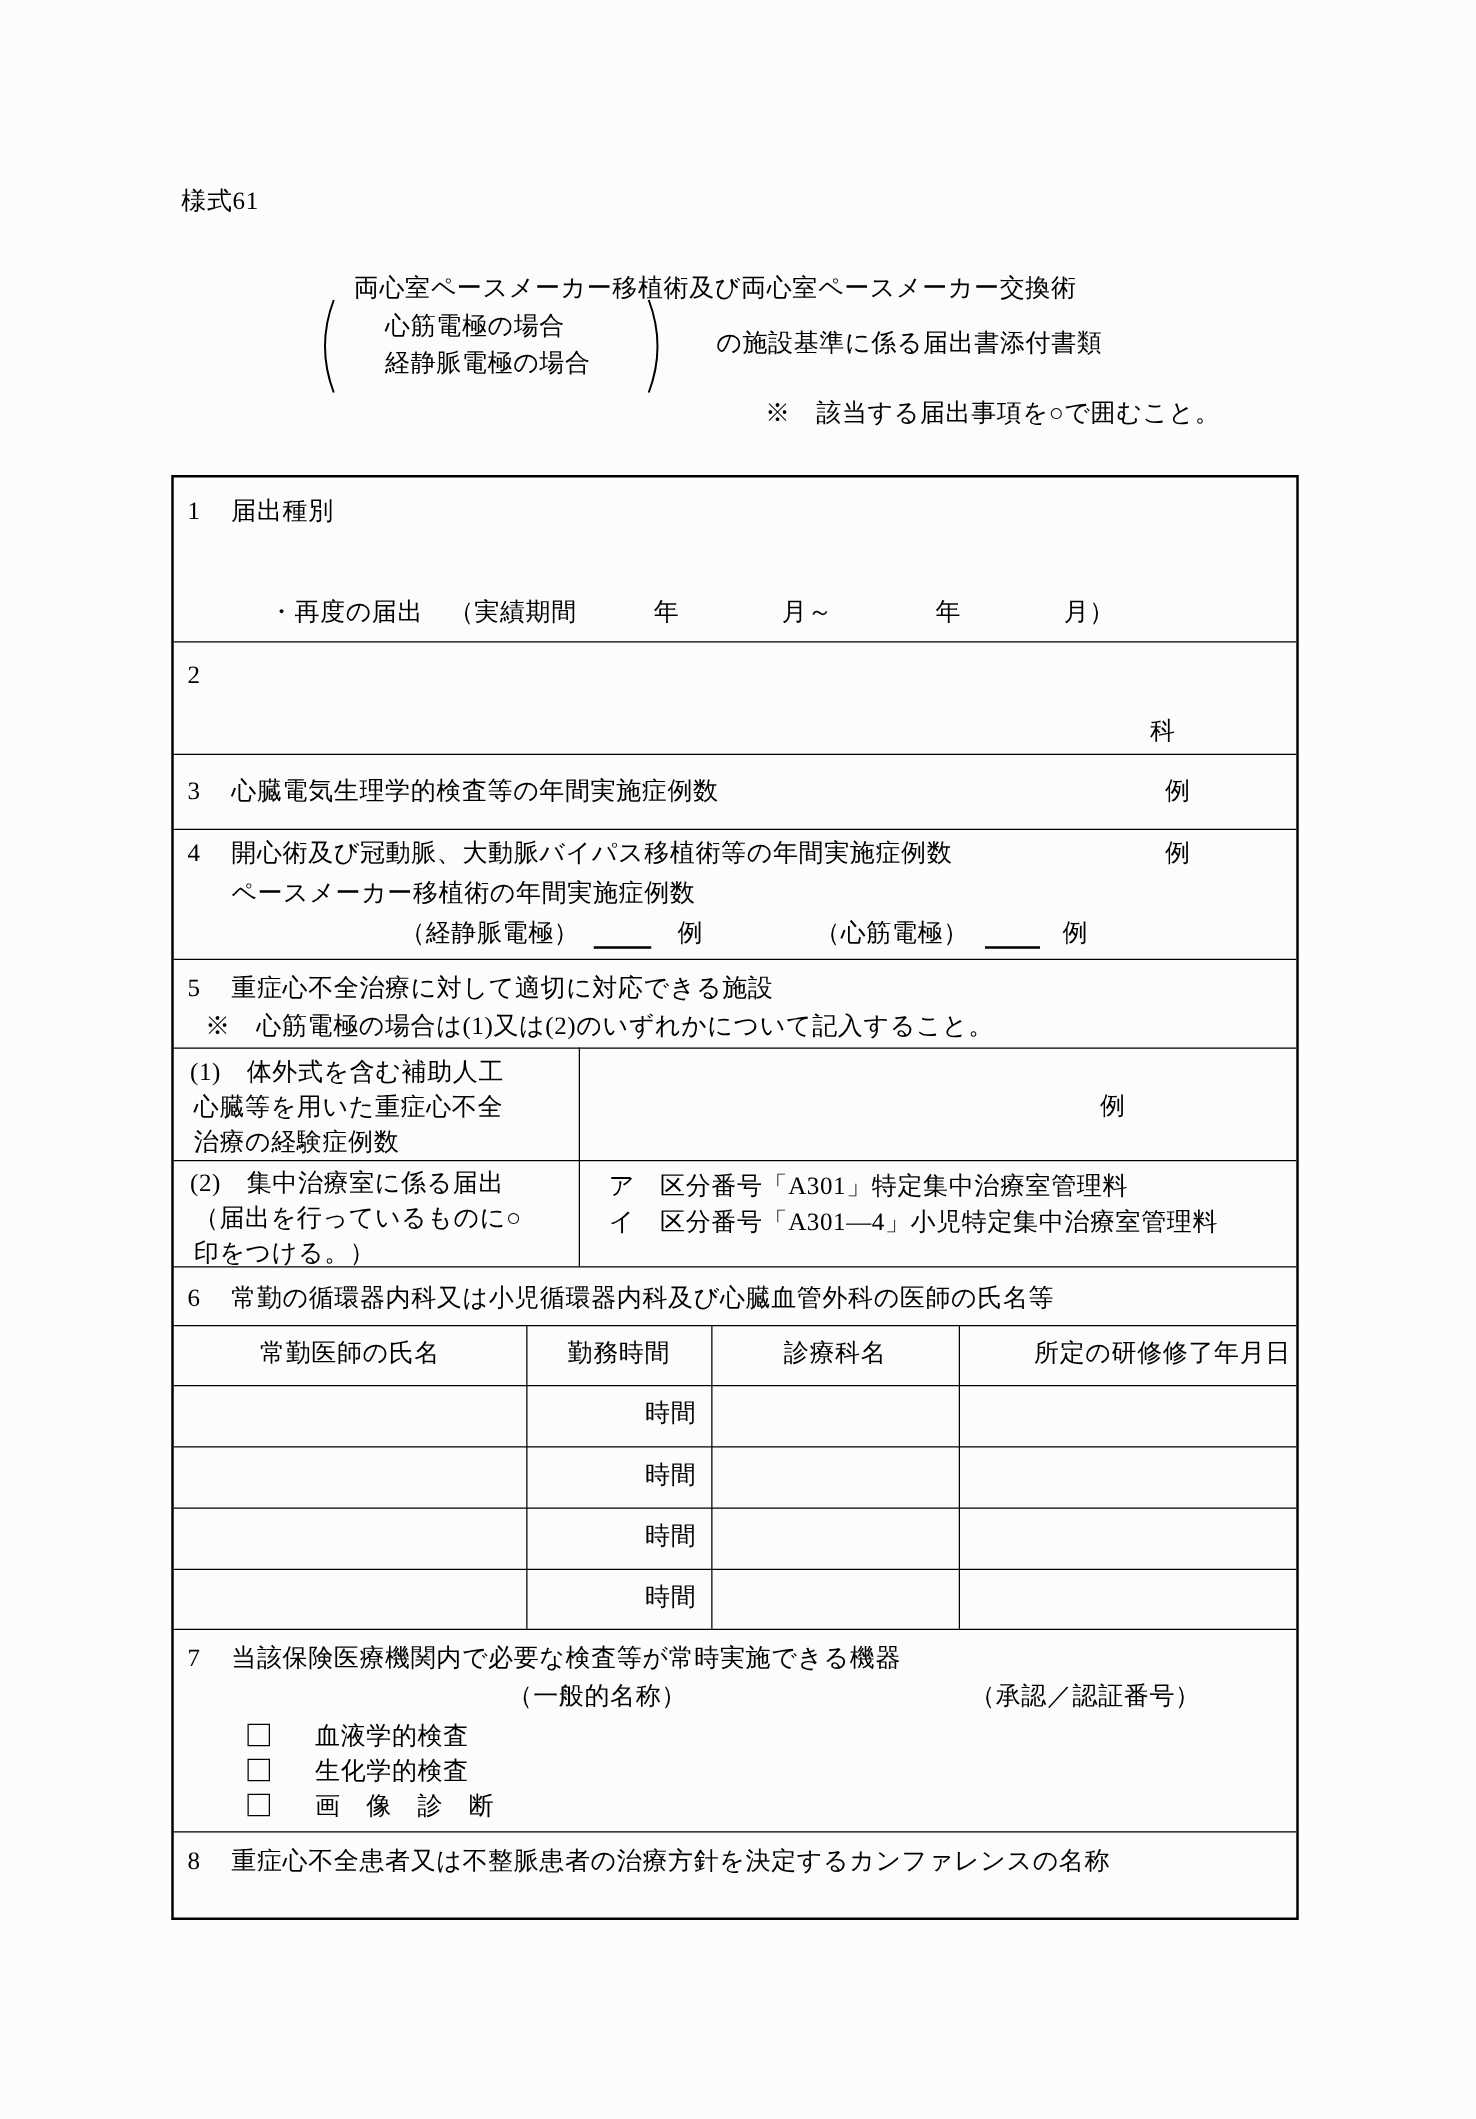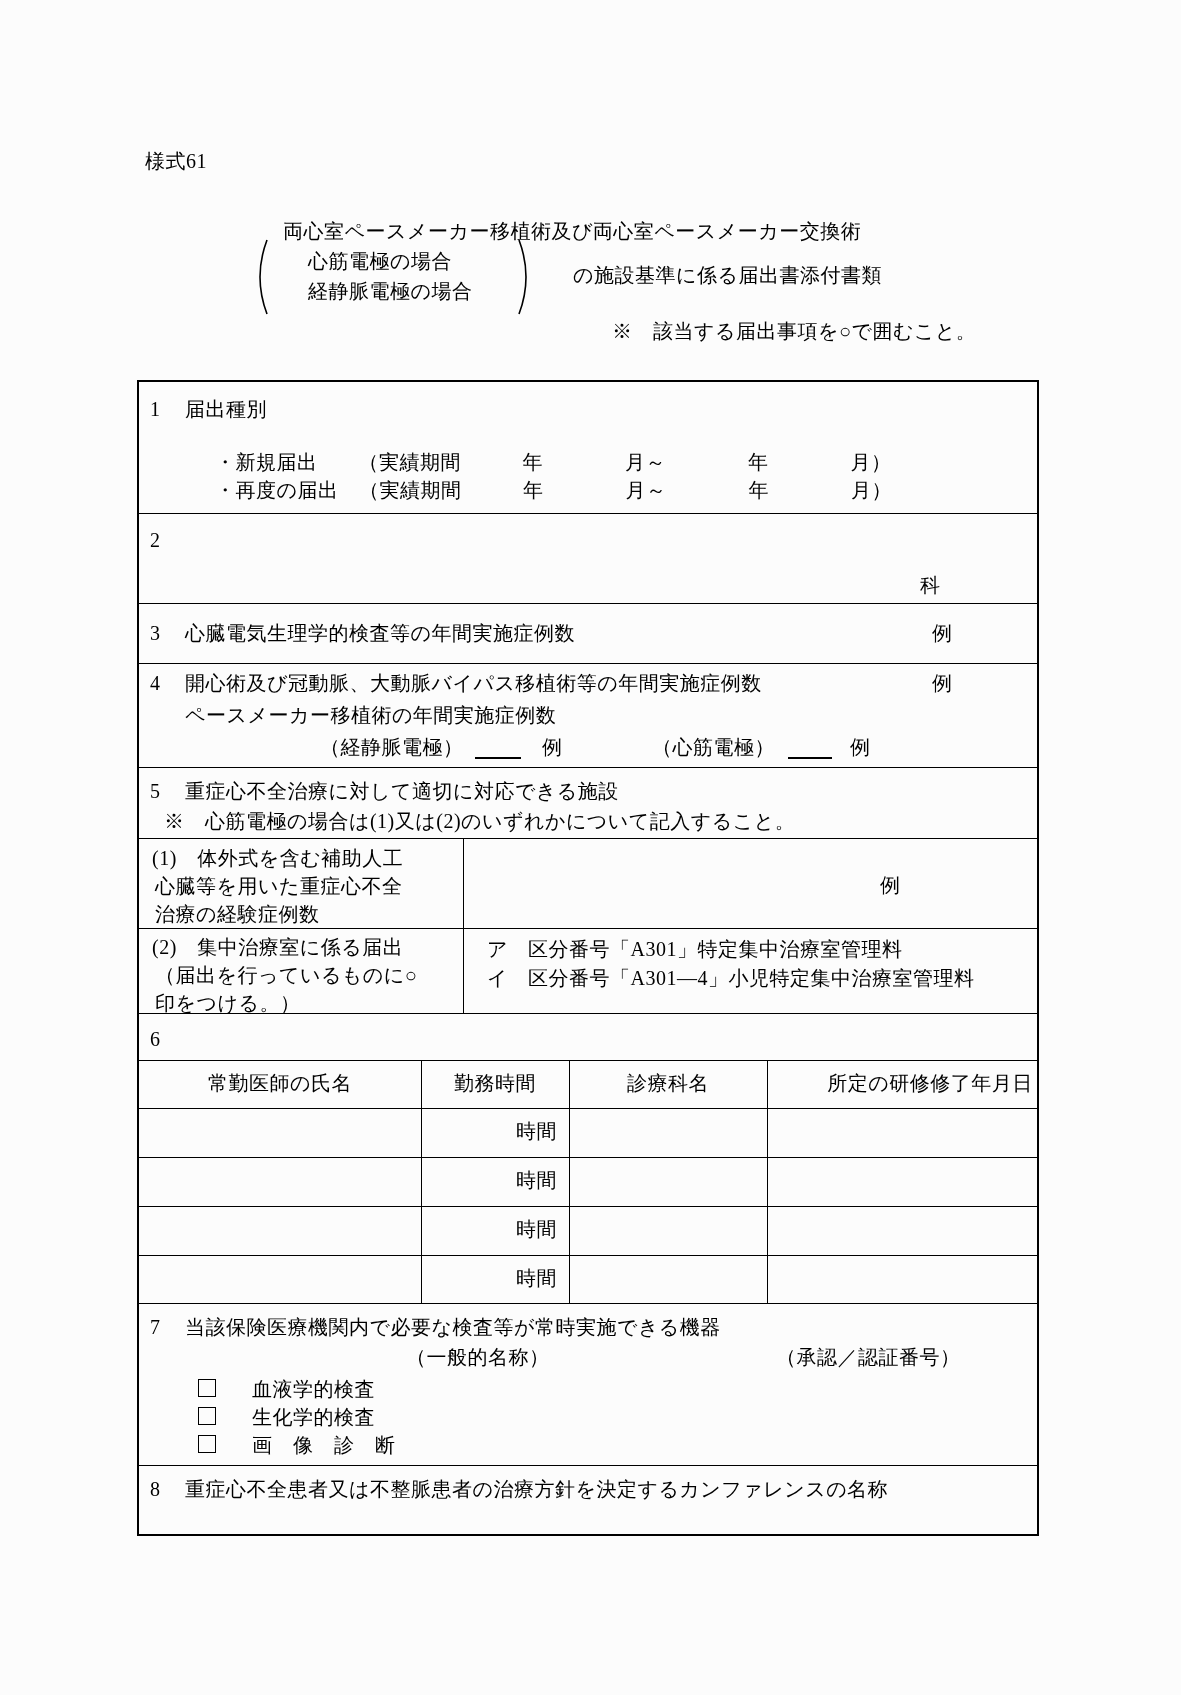--- a/index.html
+++ b/index.html
@@ -75,21 +75,20 @@
     <div class="hline" style="top:281px;"></div>
     <div class="hline" style="top:385px;"></div>
     <div class="hline" style="top:456px;"></div>
     <div class="hline" style="top:546px;"></div>
     <div class="hline" style="top:631px;"></div>
     <div class="hline" style="top:921px;"></div>
     <div class="hline" style="top:1083px;"></div>
 
     <div class="t" style="left:11px;top:14px;">1</div>
     <div class="t" style="left:46px;top:14px;">届出種別</div>
-    <div class="t" style="left:76px;top:67px;">・新規届出　　（実績期間　　　年　　　　月～　　　　年　　　　月）</div>
     <div class="t" style="left:76px;top:95px;">・再度の届出　（実績期間　　　年　　　　月～　　　　年　　　　月）</div>
 
     <div class="t" style="left:11px;top:145px;">2</div>
     <div class="t" style="left:781px;top:190px;">科</div>
 
     <div class="t" style="left:11px;top:238px;">3</div>
     <div class="t" style="left:46px;top:238px;">心臓電気生理学的検査等の年間実施症例数</div>
     <div class="t" style="left:793px;top:238px;">例</div>
 
     <div class="t" style="left:11px;top:288px;">4</div>
@@ -115,20 +114,21 @@
 
     <div class="t" style="left:13px;top:552px;font-family:Liberation Serif, serif;">(2)　集中治療室に係る届出</div>
     <div class="t" style="left:16px;top:580px;">（届出を行っているものに○</div>
     <div class="t" style="left:16px;top:608px;">印をつける。）</div>
     <div class="t" style="left:348px;top:554px;">ア</div>
     <div class="t" style="left:389px;top:554px;">区分番号「A301」特定集中治療室管理料</div>
     <div class="t" style="left:348px;top:583px;">イ</div>
     <div class="t" style="left:389px;top:583px;">区分番号「A301―4」小児特定集中治療室管理料</div>
 
     <div class="t" style="left:11px;top:644px;">6</div>
+    <div class="t" style="left:46px;top:644px;">常勤の循環器内科又は小児循環器内科及び心臓血管外科の医師の氏名等</div>
 
     <div class="hline" style="top:678px;"></div>
     <div class="hline" style="top:726px;"></div>
     <div class="hline" style="top:775px;"></div>
     <div class="hline" style="top:824px;"></div>
     <div class="hline" style="top:873px;"></div>
     <div class="vline" style="left:282px;top:678px;height:243px;"></div>
     <div class="vline" style="left:430px;top:678px;height:243px;"></div>
     <div class="vline" style="left:628px;top:678px;height:243px;"></div>
 

